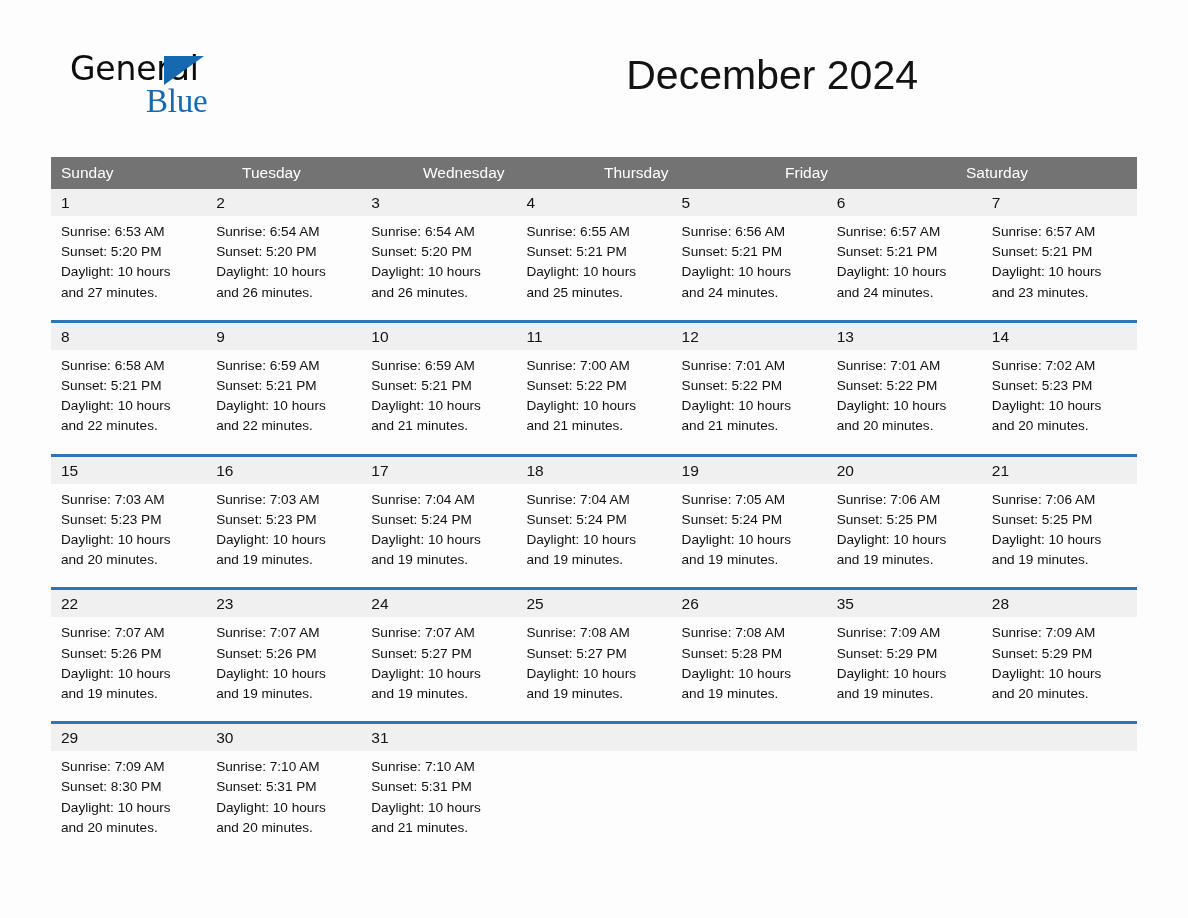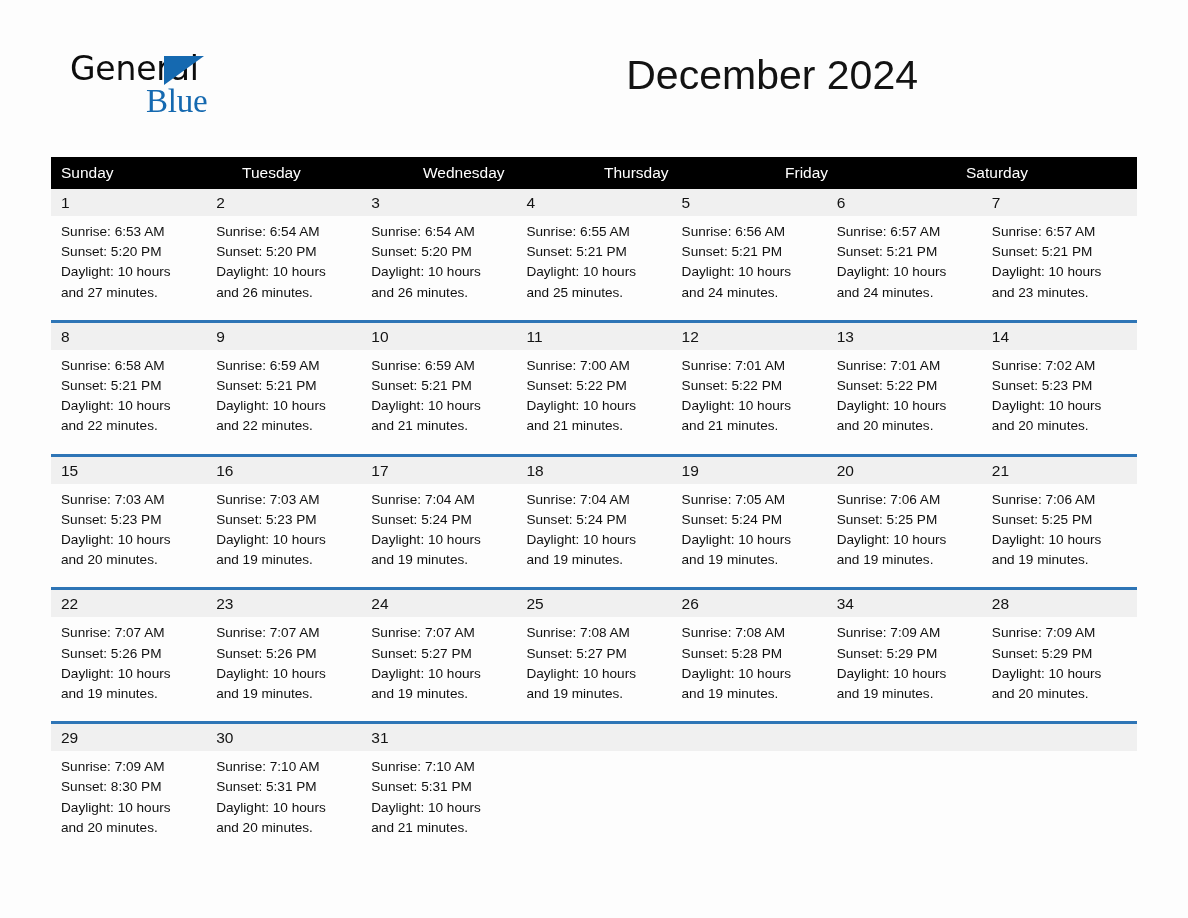--- a/index.html
+++ b/index.html
@@ -86,21 +86,21 @@
 
   
   .calendar {
     position: absolute;
     left: 51px;
     top: 157px;
     width: 1086px;
   }
   .weekdays {
     display: flex;
-    background: #000000;
+    background: #737373;
     height: 32px;
   }
   .weekday {
     flex: 1 1 0;
     color: #ffffff;
     font-size: 15.5px;
     line-height: 32px;
     padding-left: 10px;
     box-sizing: border-box;
     white-space: nowrap;
@@ -432,21 +432,21 @@
         <div class="daycell">
           <div class="daynum">26</div>
           <div class="info">
             <div>Sunrise: 7:08 AM</div>
             <div>Sunset: 5:28 PM</div>
             <div>Daylight: 10 hours</div>
             <div>and 19 minutes.</div>
           </div>
         </div>
         <div class="daycell">
-          <div class="daynum">34</div>
+          <div class="daynum">35</div>
           <div class="info">
             <div>Sunrise: 7:09 AM</div>
             <div>Sunset: 5:29 PM</div>
             <div>Daylight: 10 hours</div>
             <div>and 19 minutes.</div>
           </div>
         </div>
         <div class="daycell">
           <div class="daynum">28</div>
           <div class="info">

